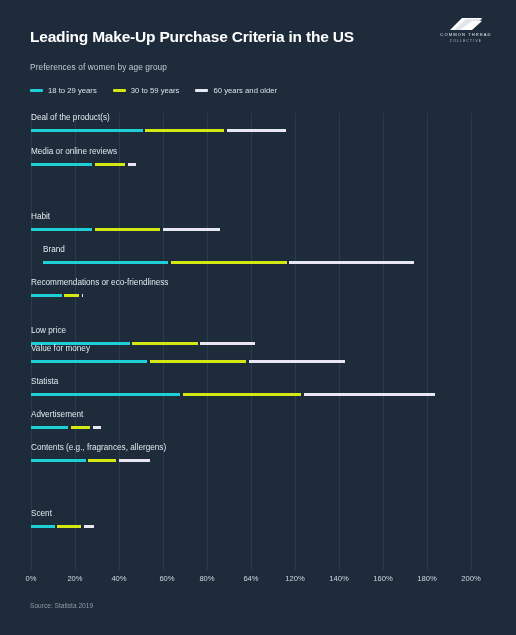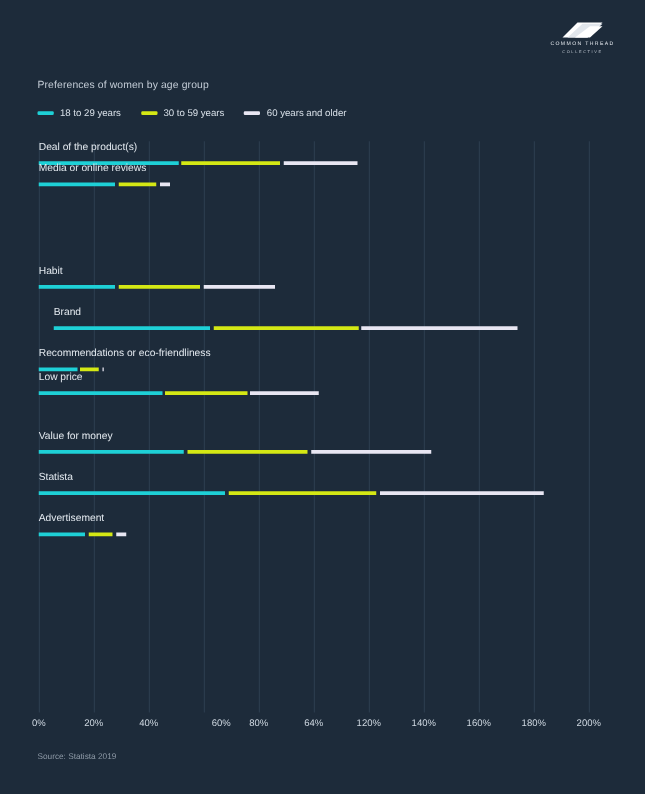--- a/index.html
+++ b/index.html
@@ -193,20 +193,21 @@
     color: #8e9aa7;
     white-space: nowrap;
   }
 </style>
 </head>
 <body>
 
 <div class="page">
 
   <div class="header">
+    <div class="title">Leading Make-Up Purchase Criteria in the US</div>
     <div class="subtitle">Preferences of women by age group</div>
 
     <div class="logo">
       <svg class="logo-mark" viewBox="0 0 34 14">
         <polygon points="1,13 13,1 33,1 21,13" fill="#ffffff"></polygon>
         <polygon points="5,13 17,2 33,2 21,13" fill="#e1e6ec"></polygon>
         <polygon points="11,13 23,4 33,4 23,13" fill="#ffffff"></polygon>
       </svg>
       <div class="logo-text1">COMMON THREAD</div>
       <div class="logo-text2">COLLECTIVE</div>
@@ -244,21 +245,21 @@
       </div>
     <div class="rows" id="rows">
         <div class="row" style="top: 0px;">
           <div class="row-label">Deal of the product(s)</div>
           <div class="bars">
             <div class="bar" title="18 to 29 years: 52%" style="left: 0px; width: 111.9px; background: rgb(30, 208, 214);"></div>
             <div class="bar" title="30 to 59 years: 37%" style="left: 114.4px; width: 78.9px; background: rgb(212, 232, 20);"></div>
             <div class="bar" title="60 years and older: 28%" style="left: 195.8px; width: 59.1px; background: rgb(232, 230, 242);"></div>
           </div>
         </div>
-        <div class="row" style="top: 17px; text-align: right;">
+        <div class="row" style="top: 34px; text-align: right;">
           <div class="row-label">Media or online reviews</div>
           <div class="bars">
             <div class="bar" title="18 to 29 years: 29%" style="left: 0px; width: 61.3px; background: rgb(30, 208, 214);"></div>
             <div class="bar" title="30 to 59 years: 15%" style="left: 63.8px; width: 30.5px; background: rgb(212, 232, 20);"></div>
             <div class="bar" title="60 years and older: 5%" style="left: 96.8px; width: 8.5px; background: rgb(232, 230, 242);"></div>
           </div>
         </div>
         <div class="row" style="top: 99px;">
           <div class="row-label">Habit</div>
           <div class="bars">
@@ -276,21 +277,21 @@
           </div>
         </div>
         <div class="row" style="top: 165px;">
           <div class="row-label">Recommendations or eco-friendliness</div>
           <div class="bars">
             <div class="bar" title="18 to 29 years: 15%" style="left: 0px; width: 30.5px; background: rgb(30, 208, 214);"></div>
             <div class="bar" title="30 to 59 years: 8%" style="left: 33px; width: 15.1px; background: rgb(212, 232, 20);"></div>
             <div class="bar" title="60 years and older: 2%" style="left: 50.6px; width: 1.9px; background: rgb(232, 230, 242);"></div>
           </div>
         </div>
-        <div class="row" style="top: 184px;">
+        <div class="row" style="top: 213px;">
           <div class="row-label">Low price</div>
           <div class="bars">
             <div class="bar" title="18 to 29 years: 46%" style="left: 0px; width: 98.7px; background: rgb(30, 208, 214);"></div>
             <div class="bar" title="30 to 59 years: 31%" style="left: 101.2px; width: 65.7px; background: rgb(212, 232, 20);"></div>
             <div class="bar" title="60 years and older: 26%" style="left: 169.4px; width: 54.7px; background: rgb(232, 230, 242);"></div>
           </div>
         </div>
         <div class="row" style="top: 231px;">
           <div class="row-label">Value for money</div>
           <div class="bars">
@@ -306,30 +307,46 @@
             <div class="bar" title="30 to 59 years: 55%" style="left: 151.8px; width: 118.5px; background: rgb(212, 232, 20);"></div>
             <div class="bar" title="60 years and older: 61%" style="left: 272.8px; width: 131.7px; background: rgb(232, 230, 242);"></div>
           </div>
         </div>
         <div class="row" style="top: 297px;">
           <div class="row-label">Advertisement</div>
           <div class="bars">
             <div class="bar" title="18 to 29 years: 18%" style="left: 0px; width: 37.1px; background: rgb(30, 208, 214);"></div>
             <div class="bar" title="30 to 59 years: 10%" style="left: 39.6px; width: 19.5px; background: rgb(212, 232, 20);"></div>
             <div class="bar" title="60 years and older: 5%" style="left: 61.6px; width: 8.5px; background: rgb(232, 230, 242);"></div>
+          </div>
+        </div>
+        <div class="row" style="top: 330px;">
+          <div class="row-label">Contents (e.g., fragrances, allergens)</div>
+          <div class="bars">
+            <div class="bar" title="18 to 29 years: 26%" style="left: 0px; width: 54.7px; background: rgb(30, 208, 214);"></div>
+            <div class="bar" title="30 to 59 years: 14%" style="left: 57.2px; width: 28.3px; background: rgb(212, 232, 20);"></div>
+            <div class="bar" title="60 years and older: 15%" style="left: 88px; width: 30.5px; background: rgb(232, 230, 242);"></div>
+          </div>
+        </div>
+        <div class="row" style="top: 396px;">
+          <div class="row-label">Scent</div>
+          <div class="bars">
+            <div class="bar" title="18 to 29 years: 12%" style="left: 0px; width: 23.9px; background: rgb(30, 208, 214);"></div>
+            <div class="bar" title="30 to 59 years: 12%" style="left: 26.4px; width: 23.9px; background: rgb(212, 232, 20);"></div>
+            <div class="bar" title="60 years and older: 6%" style="left: 52.8px; width: 10.7px; background: rgb(232, 230, 242);"></div>
           </div>
         </div>
       </div>
   </div>
 
   <div class="axis" id="axis">
       <div class="tick-label" style="left: 31px;">0%</div>
       <div class="tick-label" style="left: 75px;">20%</div>
       <div class="tick-label" style="left: 119px;">40%</div>
-      <div class="tick-label" style="left: 177px;">60%</div>
+      <div class="tick-label" style="left: 167px;">60%</div>
       <div class="tick-label" style="left: 207px;">80%</div>
       <div class="tick-label" style="left: 251px;">64%</div>
       <div class="tick-label" style="left: 295px;">120%</div>
       <div class="tick-label" style="left: 339px;">140%</div>
       <div class="tick-label" style="left: 383px;">160%</div>
       <div class="tick-label" style="left: 427px;">180%</div>
       <div class="tick-label" style="left: 471px;">200%</div>
     </div>
 
   <div class="source">Source: Statista 2019</div>

